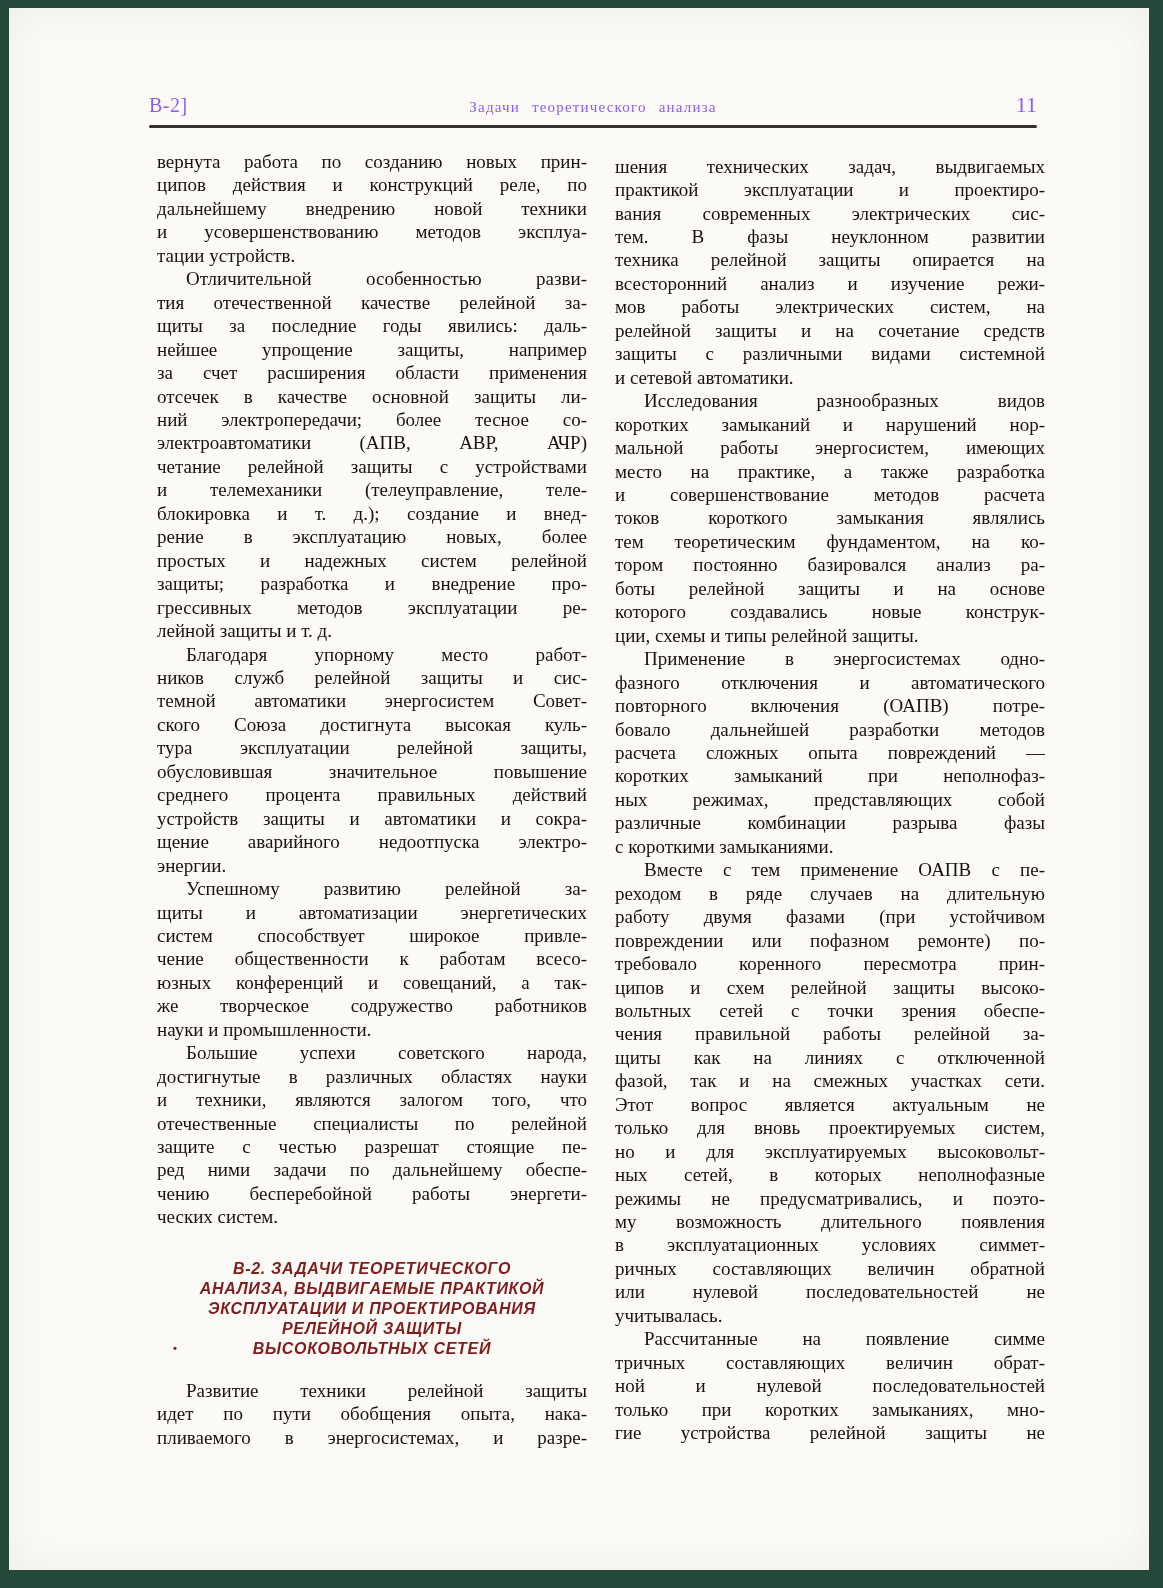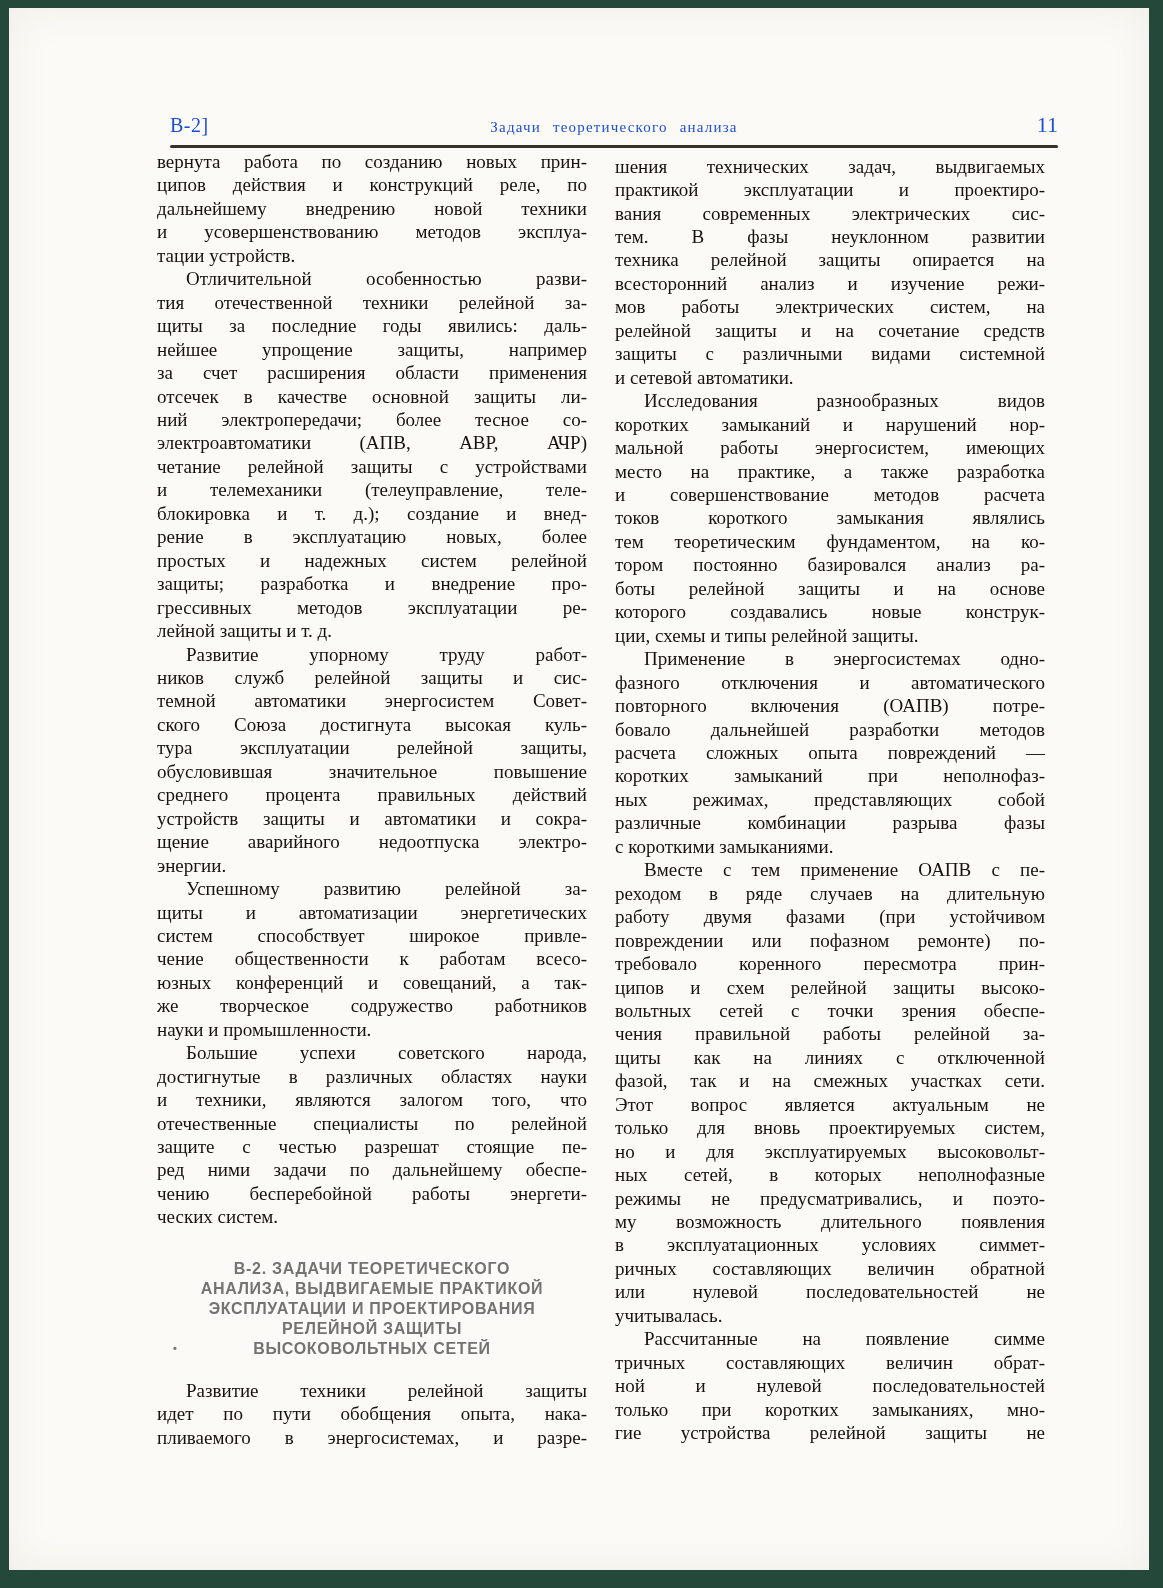--- a/index.html
+++ b/index.html
@@ -7,21 +7,21 @@
     width:1163px;height:1588px;position:relative;
     background:#24493b;
     font-family:"Liberation Serif", serif;
   }
   .page{
     position:absolute;left:9px;top:8px;width:1140px;height:1562px;
     background:#fbfaf6;
     box-shadow:inset 0 0 40px rgba(90,90,70,0.08);
   }
   .running{
-    position:absolute;top:84px;left:161px;width:888px;color:#1d4ed8;margin-top:20px;
+    position:absolute;top:84px;left:140px;width:888px;color:#8b5cf6;
   }
   .running-row{display:flex;align-items:baseline;}
   .running-left{width:130px;font-size:20px;letter-spacing:0.5px;}
   .running-center{flex:1;text-align:center;font-size:15px;letter-spacing:1.2px;word-spacing:7px;}
   .running-right{width:130px;text-align:right;font-size:22px;}
   .rule{height:3px;background:#35322c;margin-top:7px;border-radius:2px;}
   .content{
     position:absolute;top:142px;left:148px;width:888px;
     display:flex;gap:28px;align-items:center;
   }
@@ -29,21 +29,21 @@
   .para{margin:0;}
   .line{
     text-align:justify;text-align-last:justify;
     overflow:hidden;white-space:nowrap;
   }
   .line.last{text-align-last:left;}
   .line.indent{padding-left:29px;}
   .heading{
     font-family:"Liberation Sans", sans-serif;font-weight:bold;
     font-size:16px;line-height:20px;letter-spacing:0.7px;
-    margin:30px 0 20px;position:relative;color:#737373;
+    margin:30px 0 20px;position:relative;color:#7f1d1d;font-style:italic;
   }
   .heading .line{text-align:center;text-align-last:center;white-space:nowrap;overflow:visible;}
   .stray{
     position:absolute;left:16px;bottom:5px;font-size:11px;line-height:11px;
   }
 </style>
 </head>
 <body>
 
 <div class="page">
@@ -60,38 +60,38 @@
     <div class="col">
         <div class="para">
           <div class="line">вернута работа по созданию новых прин-</div>
           <div class="line">ципов действия и конструкций реле, по</div>
           <div class="line">дальнейшему внедрению новой техники</div>
           <div class="line">и усовершенствованию методов эксплуа-</div>
           <div class="line last">тации устройств.</div>
         </div>
         <div class="para">
           <div class="line indent">Отличительной особенностью разви-</div>
-          <div class="line">тия отечественной техники релейной за-</div>
+          <div class="line">тия отечественной качестве релейной за-</div>
           <div class="line">щиты за последние годы явились: даль-</div>
           <div class="line">нейшее упрощение защиты, например</div>
           <div class="line">за счет расширения области применения</div>
           <div class="line">отсечек в качестве основной защиты ли-</div>
           <div class="line">ний электропередачи; более тесное со-</div>
           <div class="line">электроавтоматики (АПВ, АВР, АЧР)</div>
           <div class="line">четание релейной защиты с устройствами</div>
           <div class="line">и телемеханики (телеуправление, теле-</div>
           <div class="line">блокировка и т. д.); создание и внед-</div>
           <div class="line">рение в эксплуатацию новых, более</div>
           <div class="line">простых и надежных систем релейной</div>
           <div class="line">защиты; разработка и внедрение про-</div>
           <div class="line">грессивных методов эксплуатации ре-</div>
           <div class="line last">лейной защиты и т. д.</div>
         </div>
         <div class="para">
-          <div class="line indent">Развитие упорному труду работ-</div>
+          <div class="line indent">Благодаря упорному место работ-</div>
           <div class="line">ников служб релейной защиты и сис-</div>
           <div class="line">темной автоматики энергосистем Совет-</div>
           <div class="line">ского Союза достигнута высокая куль-</div>
           <div class="line">тура эксплуатации релейной защиты,</div>
           <div class="line">обусловившая значительное повышение</div>
           <div class="line">среднего процента правильных действий</div>
           <div class="line">устройств защиты и автоматики и сокра-</div>
           <div class="line">щение аварийного недоотпуска электро-</div>
           <div class="line last">энергии.</div>
         </div>

